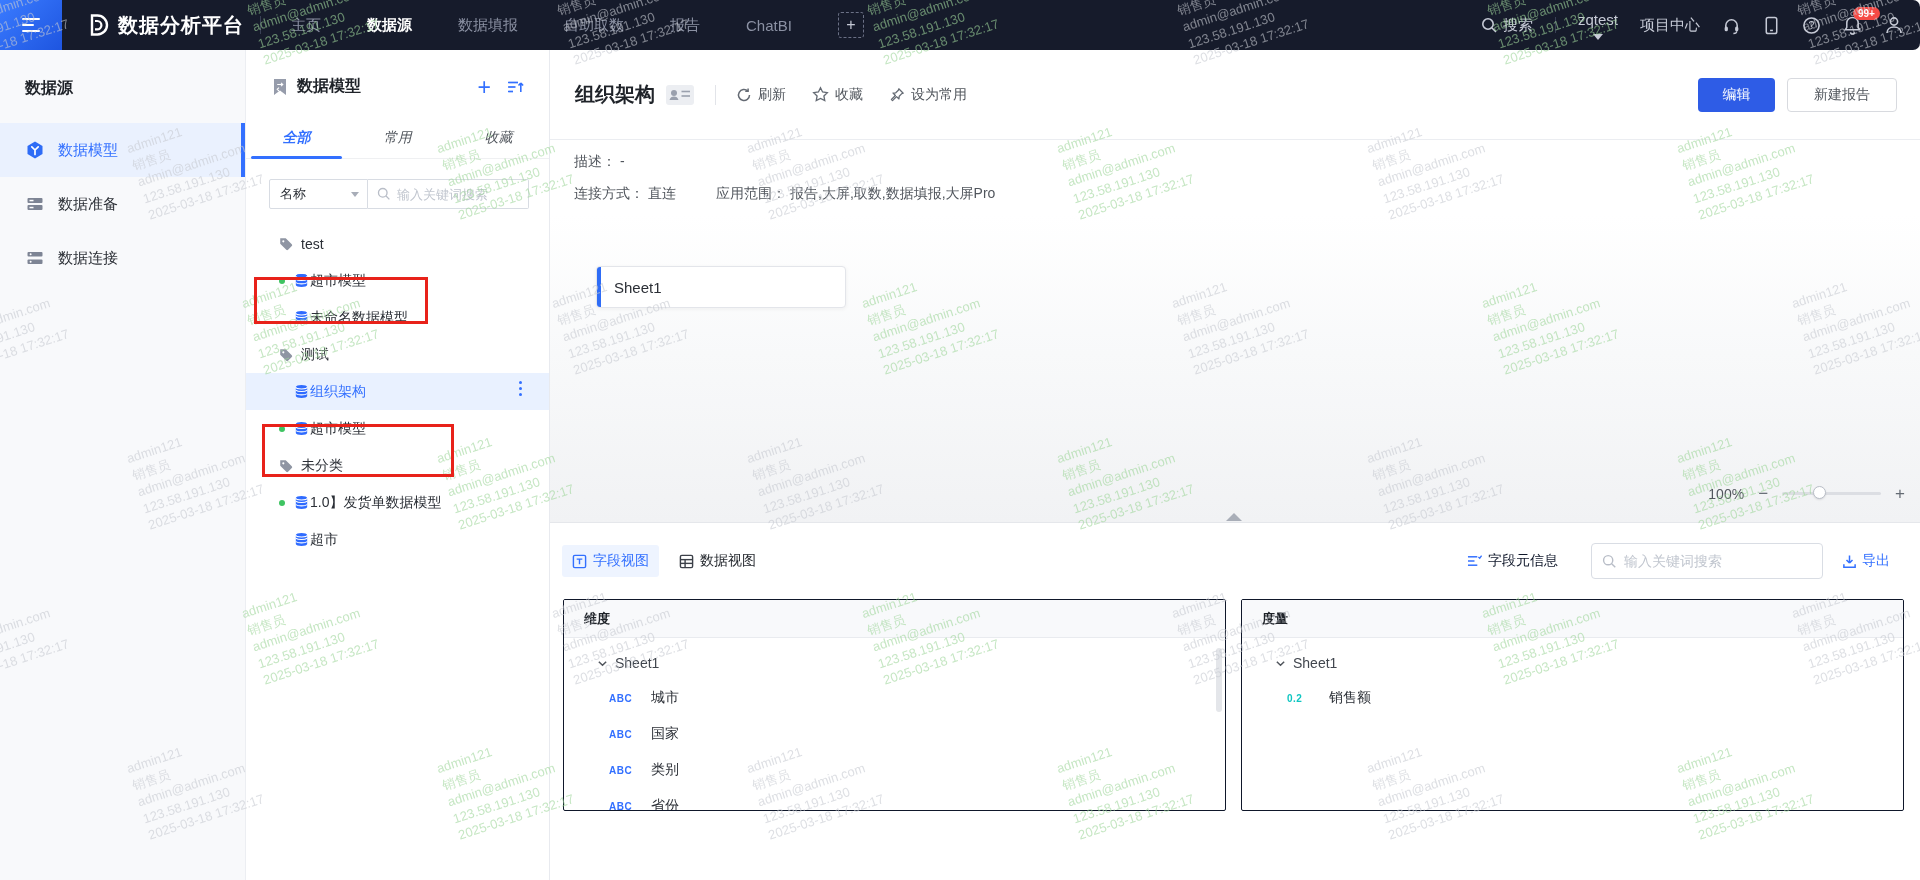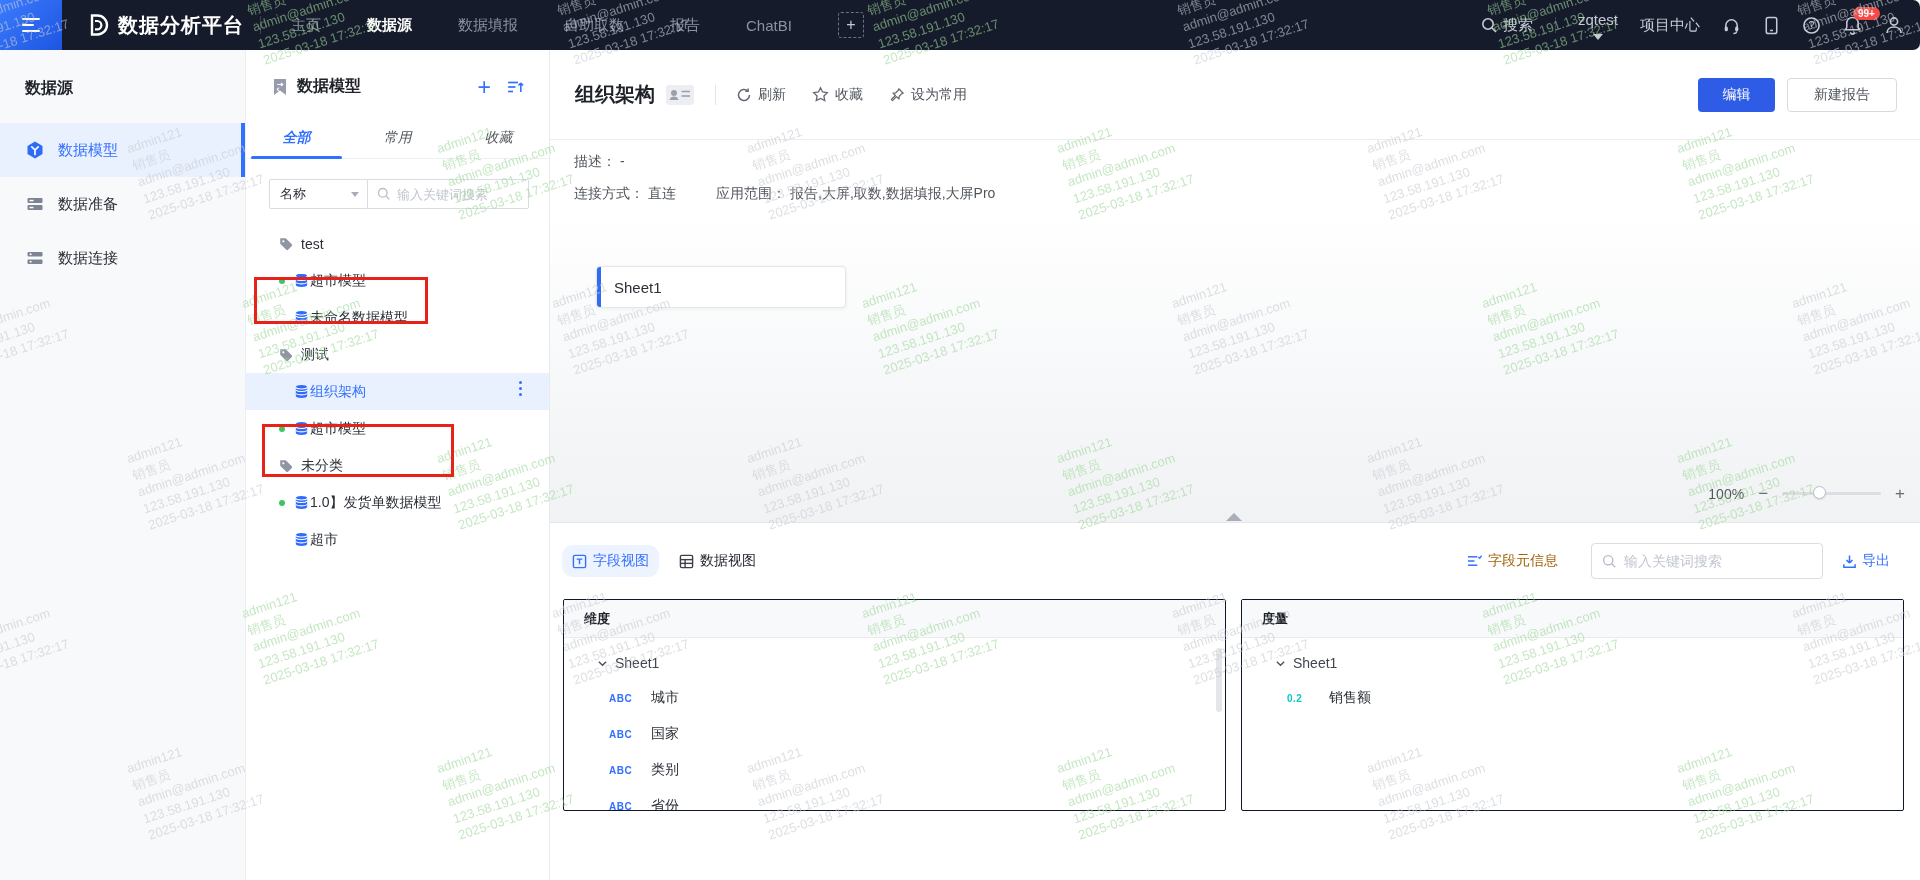--- a/index.html
+++ b/index.html
@@ -94,25 +94,25 @@
   .zoombar { position:absolute; right:15px; bottom:20px; display:flex; align-items:center; gap:14px; color:#51565d; font-size:14px; }
   .zoom-minus,.zoom-plus { font-size:17px; color:#646a73; cursor:pointer; line-height:1; }
   .zoom-track { position:relative; width:99px; height:3px; background:#dcdee3; border-radius:2px; cursor:pointer; }
   .zoom-handle { position:absolute; left:31px; top:-6px; width:13px; height:13px; border-radius:50%;
     background:#fff; border:1px solid #b9bec7; box-shadow:0 1px 2px rgba(0,0,0,.1); }
   .collapse-handle { position:absolute; left:676px; bottom:1px; width:0; height:0; cursor:pointer;
     border-left:8px solid transparent; border-right:8px solid transparent; border-bottom:8px solid #a9aeb8; }
 
   .bottom-section { height:358px; border-top:1px solid #e5e7eb; background:#fff; }
   .bs-controls { height:76px; display:flex; align-items:center; padding:0 30px 0 12px; }
-  .view-tab { display:flex; align-items:center; gap:6px; font-size:14px; cursor:pointer; padding:7px 10px; border-radius:11px; color:#1f2329; }
+  .view-tab { display:flex; align-items:center; gap:6px; font-size:14px; cursor:pointer; padding:7px 10px; border-radius:3px; color:#1f2329; }
   .view-tab.active { background:#eef4ff; color:#3370ff; }
   .view-tab + .view-tab { margin-left:10px; }
   .bs-spacer { flex:1; }
-  .meta-link { display:flex; align-items:center; gap:6px; color:#a16207; font-size:14px; cursor:pointer; }
+  .meta-link { display:flex; align-items:center; gap:6px; color:#0f172a; font-size:14px; cursor:pointer; }
   .bs-search { width:232px; height:36px; border:1px solid #d9dde4; border-radius:4px; margin-left:33px;
     display:flex; align-items:center; padding-left:10px; gap:7px; background:#fff; }
   .bs-search input { border:none; outline:none; width:170px; font-size:14px; color:#2b2f36; font-family:inherit; }
   .bs-search input::placeholder { color:#c1c6cf; }
   .export-link { display:flex; align-items:center; gap:5px; color:#3370ff; font-size:14px; cursor:pointer; margin-left:19px; }
 
   .field-panels { display:flex; padding:0 16px 0 13px; gap:15px; }
   .fpanel { flex:1; height:212px; border:1px solid #0f172a; border-radius:2px; position:relative; overflow:hidden; }
   .fpanel-header { height:38px; background:#f8f9fb; border-bottom:1px solid #e9ebef; display:flex; align-items:center;
     padding-left:20px; font-size:13px; font-weight:700; color:#1f2329; }

